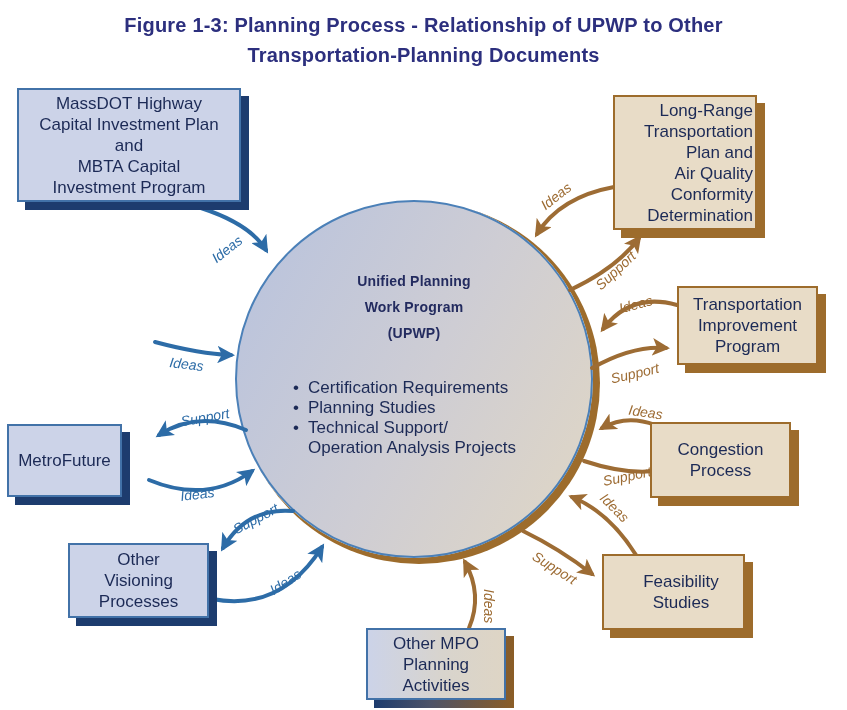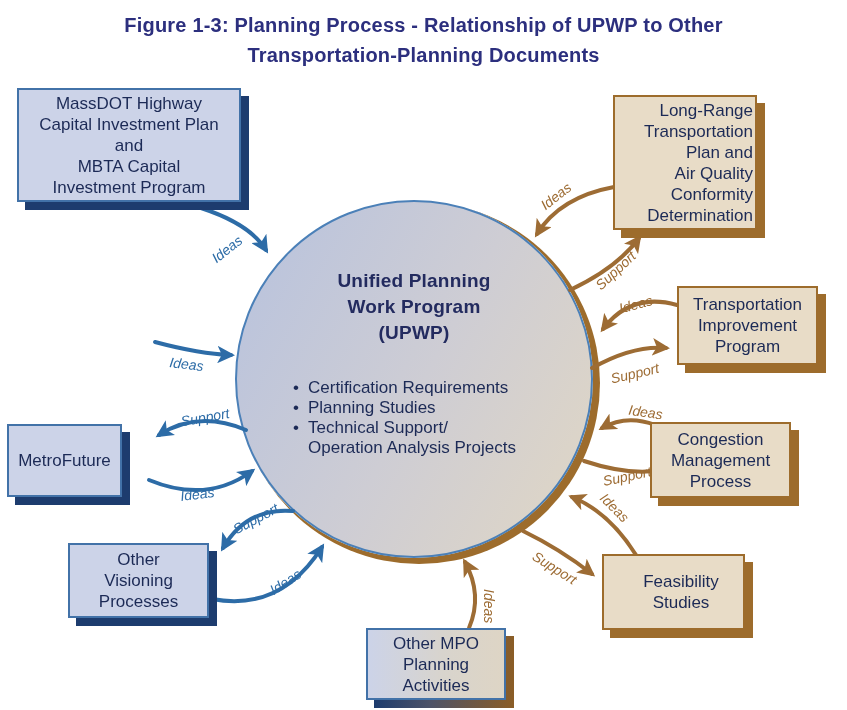--- a/index.html
+++ b/index.html
@@ -39,21 +39,21 @@
   
   .upwp-circle{
     position:absolute;left:235px;top:200px;width:358px;height:358px;border-radius:50%;
     background:linear-gradient(118deg,#b7c2de 0%,#cecdd4 52%,#e1d7c4 100%);
     border:2px solid #4b80b8;
     box-shadow:5px 4px 0 2px #9d6c2c;
     z-index:1;box-sizing:border-box;
   }
   .circle-title{
     position:absolute;top:66px;left:0;width:100%;text-align:center;
-    color:#232b5f;font-weight:bold;font-size:19px;line-height:26px;letter-spacing:.2px;
+    color:#232b5f;font-weight:bold;font-size:14px;line-height:26px;letter-spacing:.2px;
   }
   .circle-bullets{
     position:absolute;top:176px;left:56px;
     color:#1c2a56;font-size:17px;line-height:20px;text-align:left;
   }
   .circle-bullets .bullet{white-space:nowrap;}
   .circle-bullets .dot{display:inline-block;width:15px;}
   .circle-bullets .cont{padding-left:15px;}
   
   svg.arrows{position:absolute;left:0;top:0;z-index:2;}
@@ -168,21 +168,20 @@
   </div>
 
   <div class="box tan" style="left:677px;top:286px;width:141px;height:79px;">
     <div class="line">Transportation</div>
     <div class="line">Improvement</div>
     <div class="line">Program</div>
   </div>
 
   <div class="box tan" style="left:650px;top:422px;width:141px;height:76px;">
     <div class="line">Congestion</div>
-    <div class="line">Management</div>
     <div class="line">Process</div>
   </div>
 
   <div class="box tan" style="left:602px;top:554px;width:143px;height:76px;padding-left:17px;">
     <div class="line">Feasibility</div>
     <div class="line">Studies</div>
   </div>
 
 </div>
 

